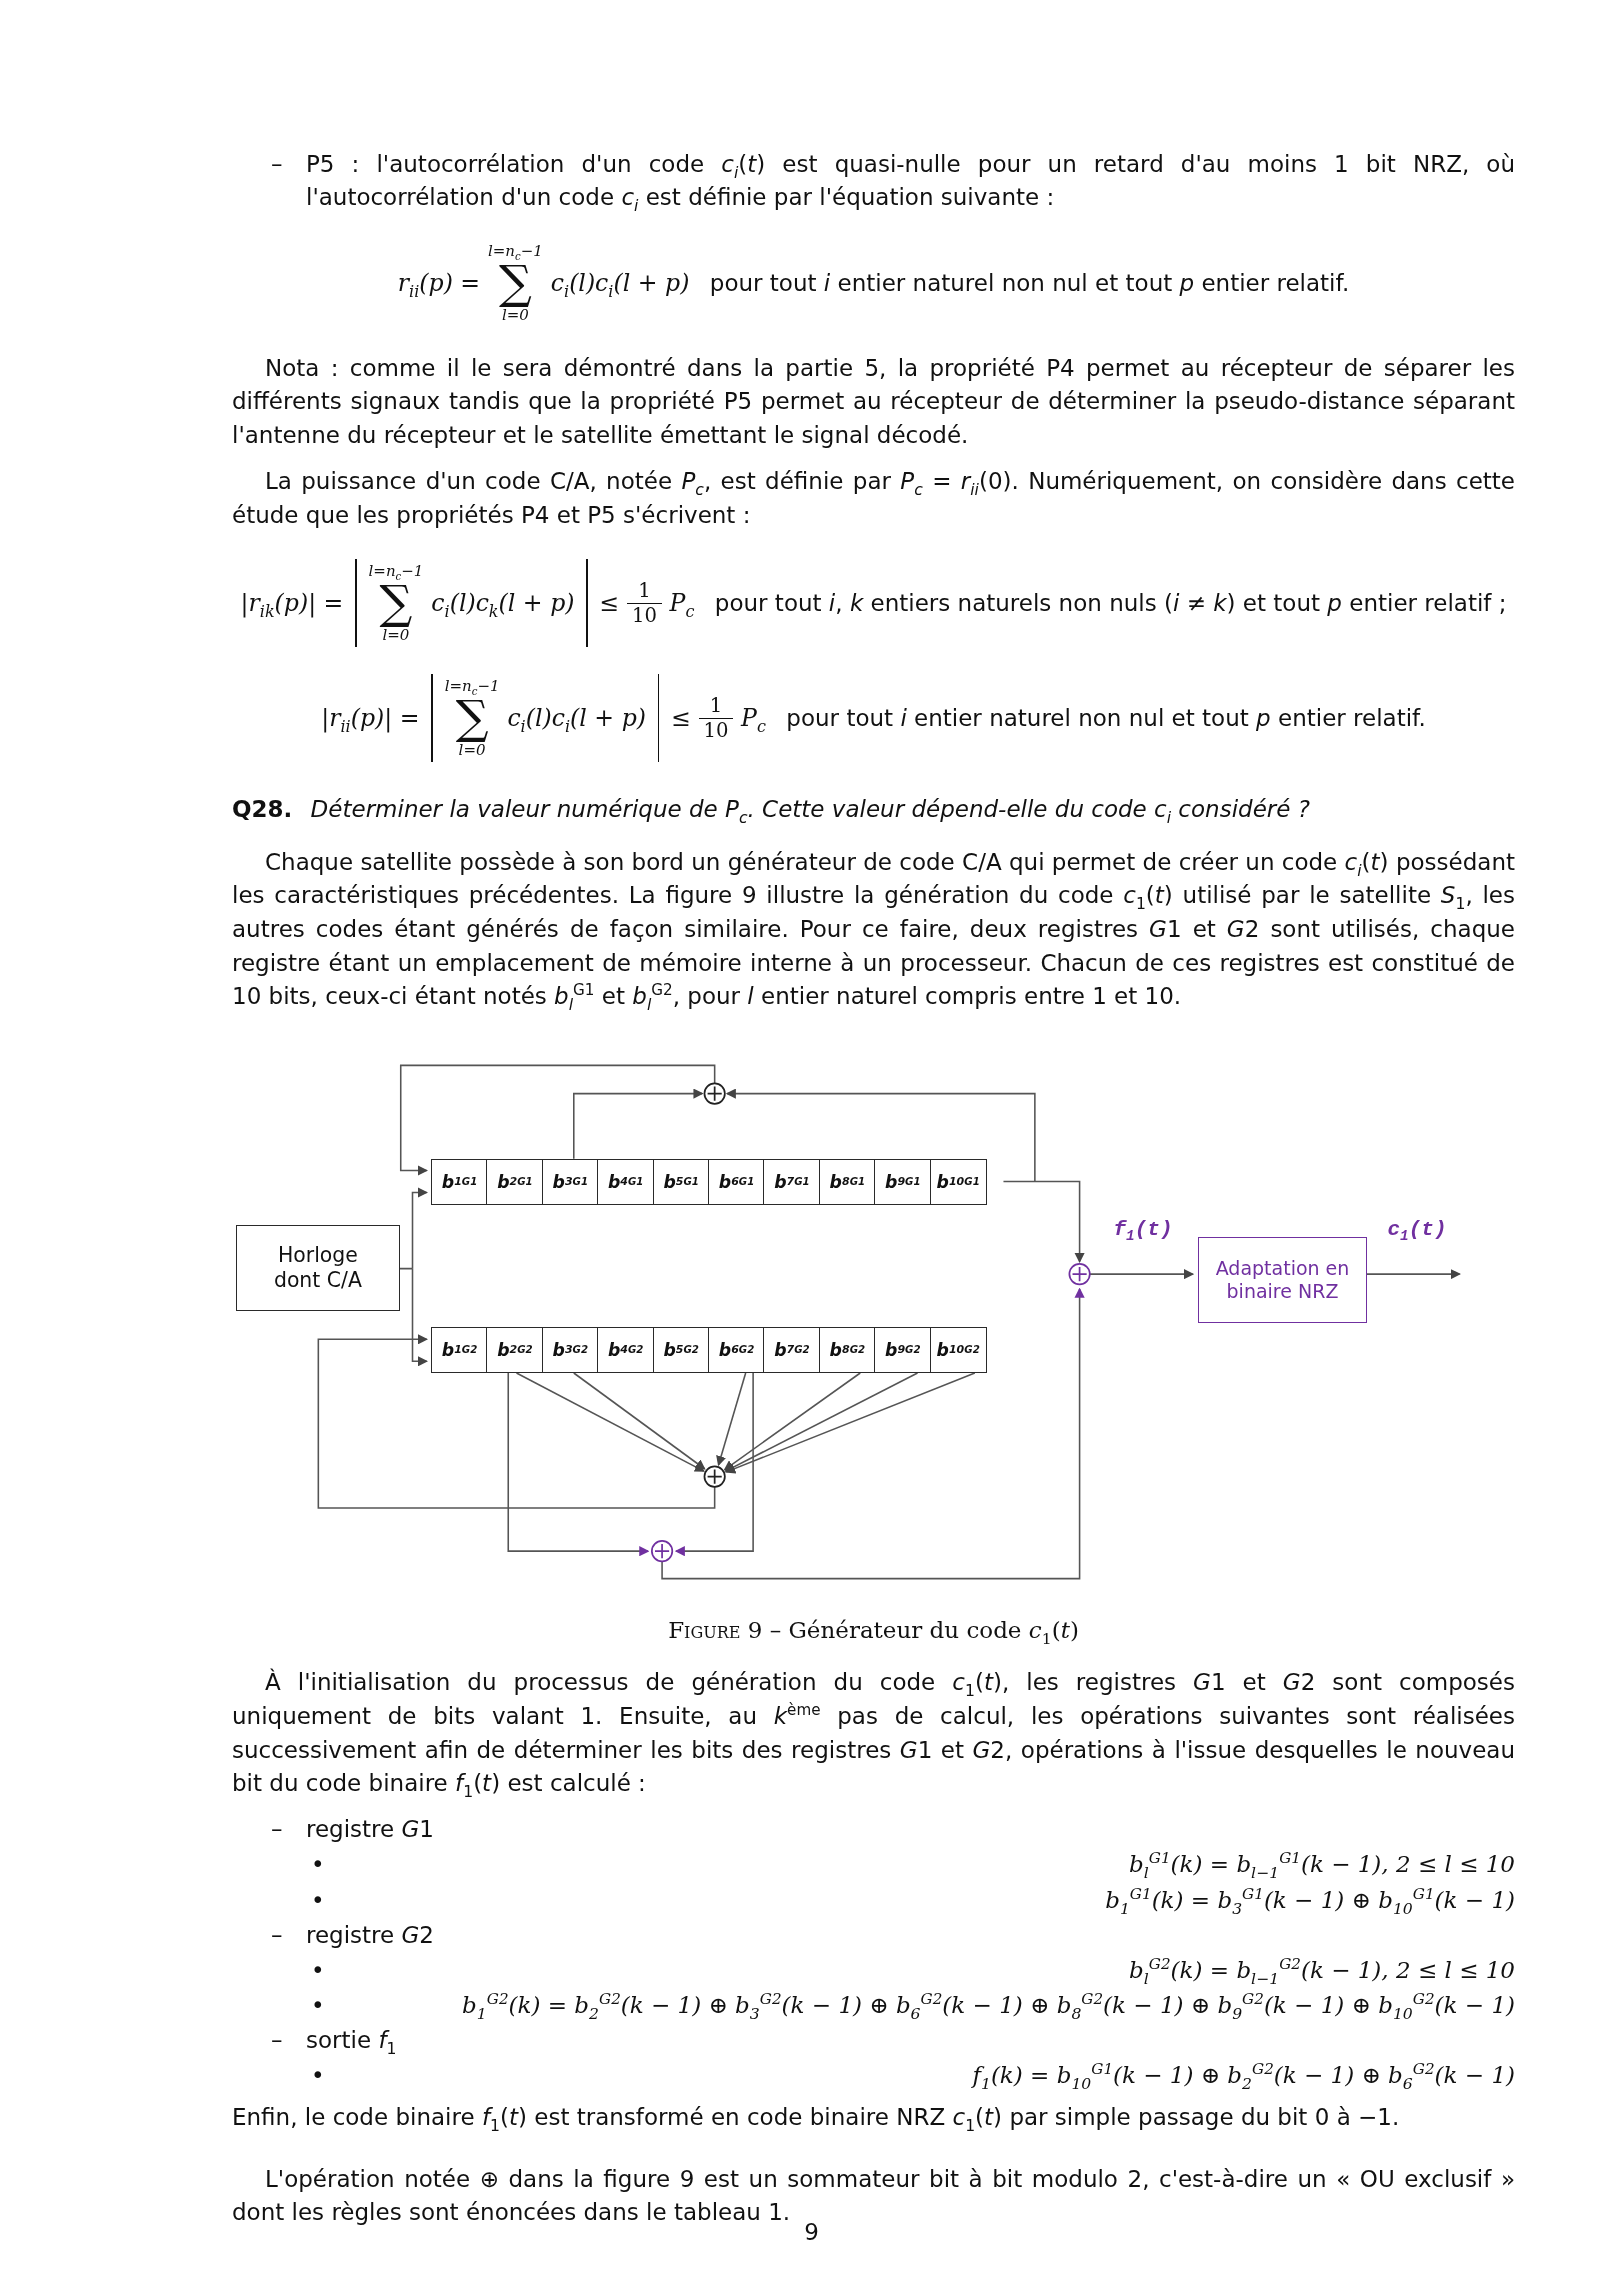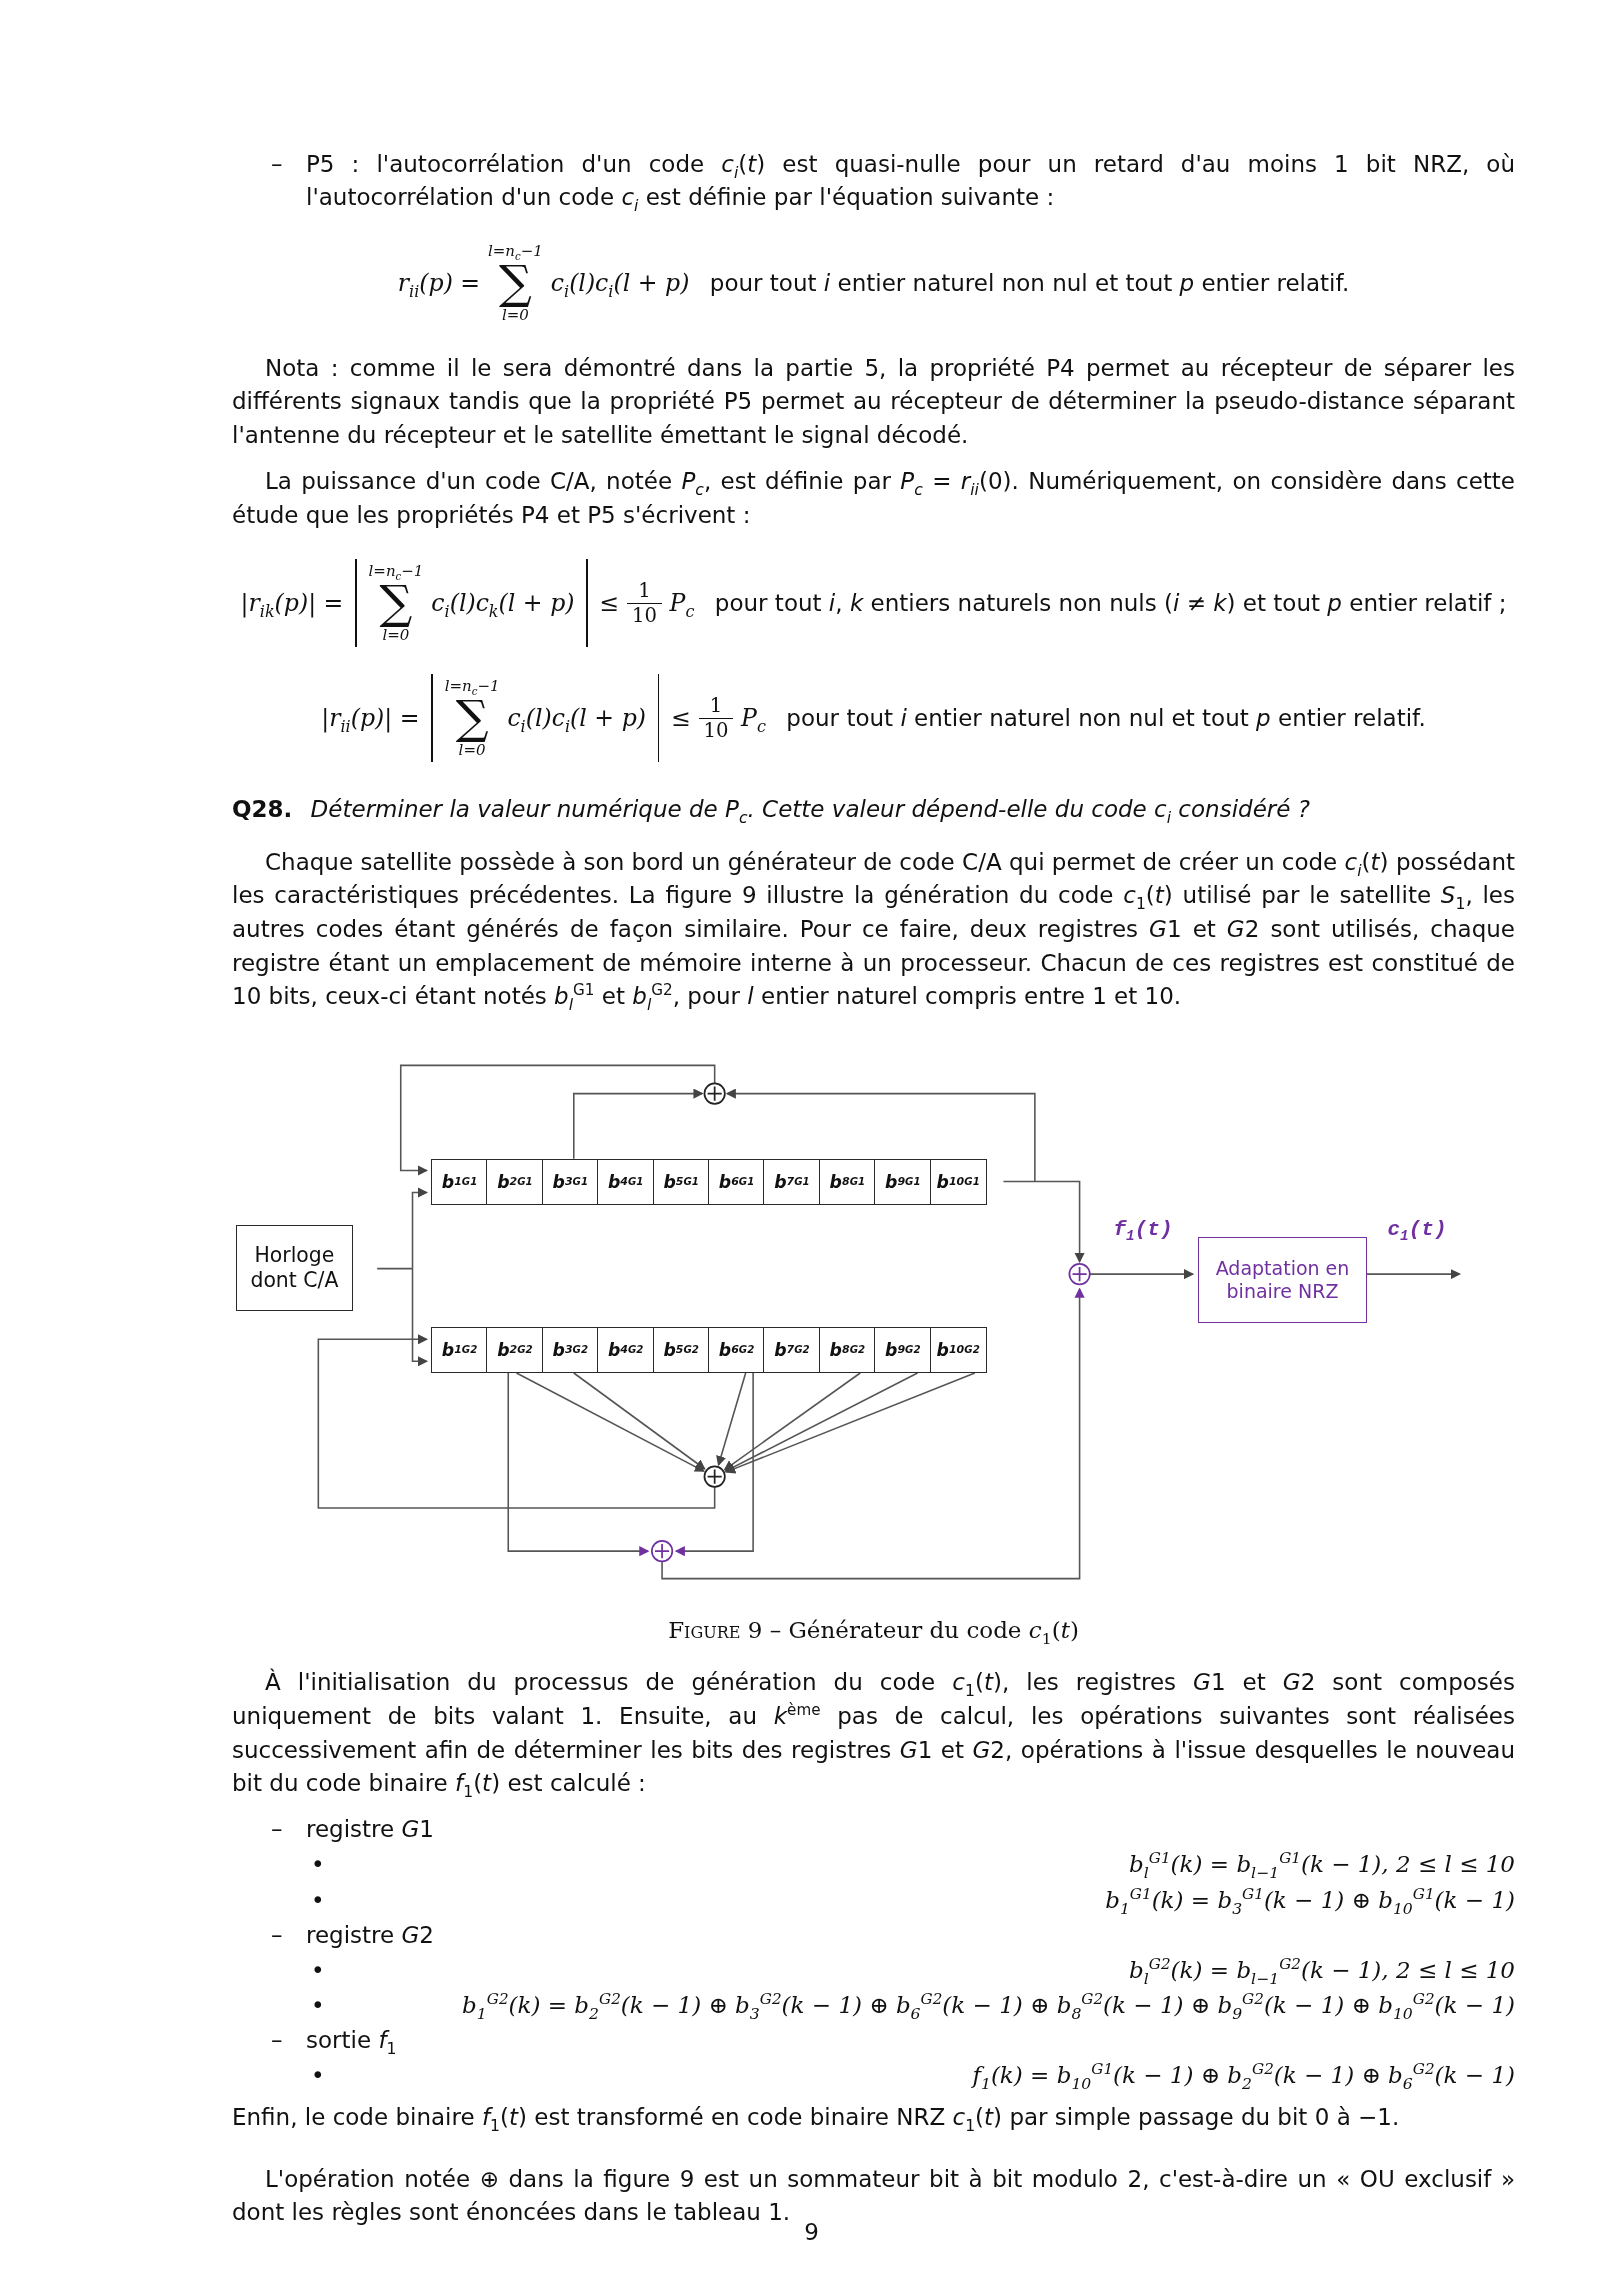--- a/index.html
+++ b/index.html
@@ -54,21 +54,21 @@
   #reg-g1{top:122px;}
   #reg-g2{top:290px;}
   .cell{box-sizing:border-box;width:57px;height:46px;background:#fff;border:1.6px solid #2a2a2a;
         margin-left:-1.6px;display:flex;align-items:center;justify-content:center;
         font-family:"DejaVu Sans",sans-serif;font-style:italic;font-weight:700;font-size:17.3px;}
   .cell:first-child{margin-left:0;}
   .cell sub{font-size:11px;}
   .cell sup{font-size:10.2px;}
   .fbox{position:absolute;box-sizing:border-box;background:#fff;display:flex;flex-direction:column;
         align-items:center;justify-content:center;line-height:1.25;}
-  .box-horloge{left:3.9px;top:188px;width:117px;height:86px;border:1.6px solid #2a2a2a;font-size:20.4px;}
+  .box-horloge{left:3.9px;top:188px;width:164px;height:86px;border:1.6px solid #2a2a2a;font-size:20.4px;}
   .box-adapt{left:966px;top:200px;width:169px;height:86px;border:1.6px solid var(--purple,#7030a0);
              color:var(--purple,#7030a0);font-size:19px;}
   .siglabel{position:absolute;text-align:center;color:var(--purple,#7030a0);
             font-family:Liberation Mono, monospace;font-style:italic;font-weight:700;font-size:21px;}
   .lbl-f1{left:870px;top:181px;width:82px;}
   .lbl-c1{left:1142px;top:181px;width:86px;}
 
   .caption{text-align:center;font-family:"DejaVu Serif",serif;font-size:23px;margin:20.4px 0 23.6px 0;}
   .caption .capname{font-variant:small-caps;}
 

